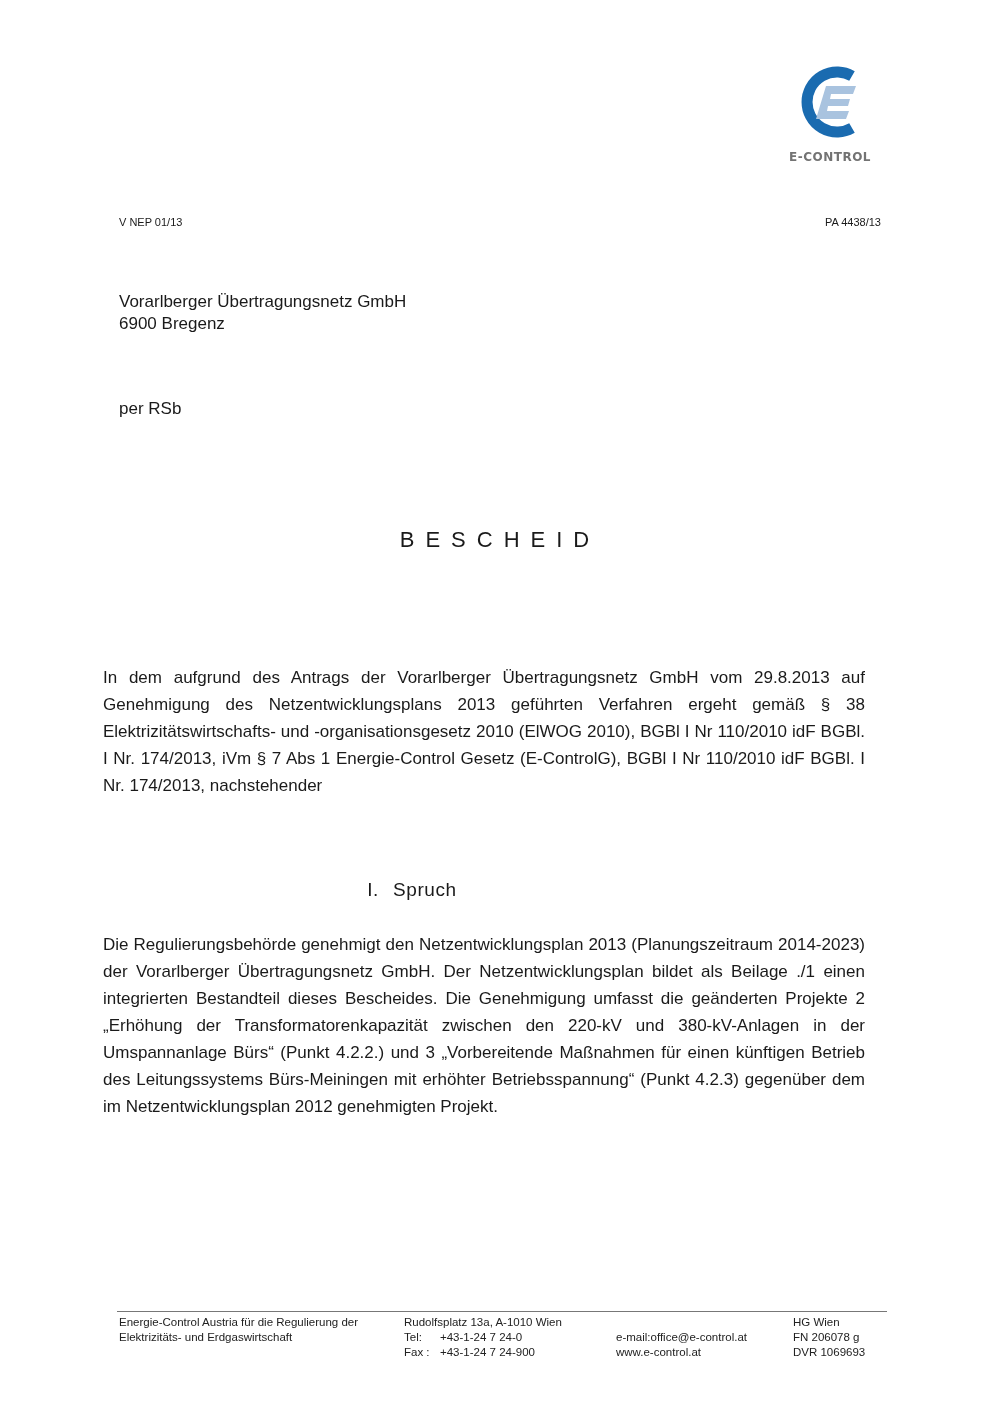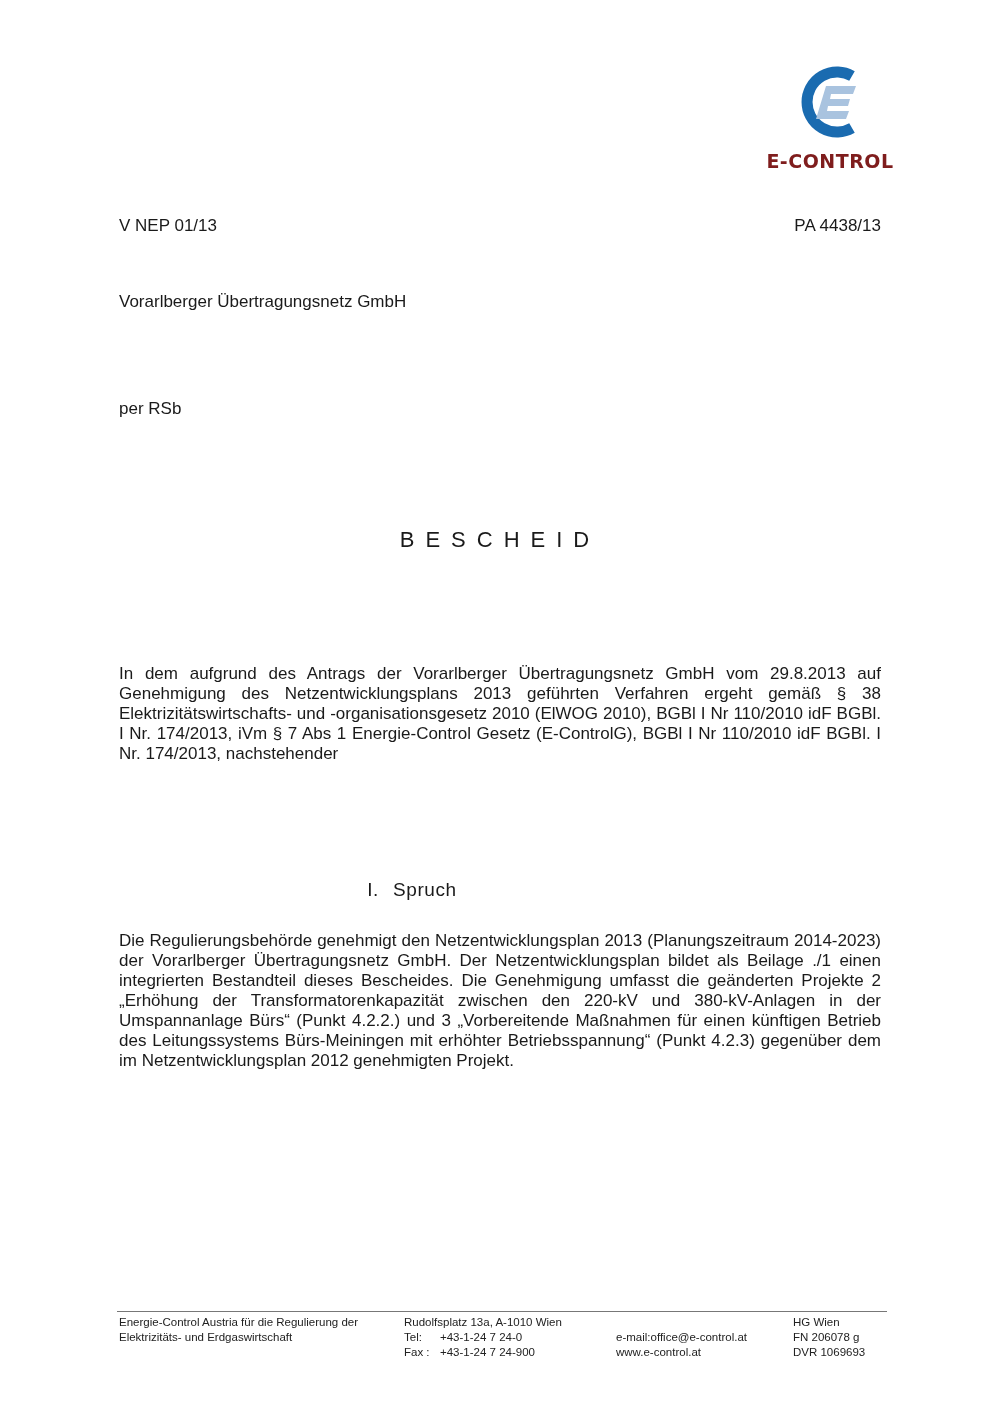--- a/index.html
+++ b/index.html
@@ -1,27 +1,27 @@
 <!DOCTYPE html>
 <html><head>
 <meta charset="utf-8">
 <style>
   html, body { margin: 0; padding: 0; background: #ffffff; }
   body { width: 1000px; height: 1415px; position: relative; overflow: hidden;
          font-family: "Liberation Sans", sans-serif; color: #1a1a1a; }
   .abs { position: absolute; }
   .logo { left: 760px; top: 66px; width: 140px; height: 104px; }
   .logo-text { position: absolute; left: 0; top: 84px; width: 140px; text-align: center;
-               font-family: "DejaVu Sans", sans-serif; font-weight: bold; font-size: 19px;
-               letter-spacing: 0.5px; color: #7f1d1d; }
-  .refs { left: 119px; top: 216px; width: 762px; font-size: 17px; display: flex; justify-content: space-between; }
+               font-family: "DejaVu Sans", sans-serif; font-weight: bold; font-size: 12px;
+               letter-spacing: 0.5px; color: #737373; }
+  .refs { left: 119px; top: 216px; width: 762px; font-size: 11px; display: flex; justify-content: space-between; }
   .address { left: 119px; top: 291px; font-size: 17px; line-height: 21.5px; }
   .delivery { left: 119px; top: 399px; font-size: 17px; }
   .title { left: 0; top: 527px; width: 1000px; text-align: center; font-size: 22px; letter-spacing: 11px; }
-  .para { left: 119px; width: 762px; font-size: 17px; line-height: 20px; text-align: justify; }
+  .para { left: 103px; width: 762px; font-size: 17px; line-height: 27px; text-align: justify; }
   .p1 { top: 664px; }
   .heading { left: 0; top: 879px; width: 824px; text-align: center; font-size: 19px; letter-spacing: 0.6px; }
   .heading .num { margin-right: 14px; }
   .p2 { top: 931px; }
   .footer-line { left: 117px; top: 1311px; width: 770px; height: 1px; background: #777; }
   .footer { top: 1315px; font-size: 11.5px; line-height: 15px; color: #222; }
   .f1 { left: 119px; }
   .f2 { left: 404px; }
   .f2 .lbl { display: inline-block; width: 36px; }
   .f3 { left: 616px; top: 1330px; }
@@ -38,20 +38,21 @@
   <div class="logo-text">E-CONTROL</div>
 </div>
 
 <div class="abs refs">
   <span>V NEP 01/13</span>
   <span>PA 4438/13</span>
 </div>
 
 <div class="abs address">
   <div>Vorarlberger Übertragungsnetz GmbH</div>
+  <div>6900 Bregenz</div>
 </div>
 
 <div class="abs delivery">per RSb</div>
 
 <div class="abs title">BESCHEID</div>
 
 <div class="abs para p1">In dem aufgrund des Antrags der Vorarlberger Übertragungsnetz GmbH vom 29.8.2013 auf Genehmigung des Netzentwicklungsplans 2013 geführten Verfahren ergeht gemäß § 38 Elektrizitätswirtschafts- und -organisationsgesetz 2010 (ElWOG 2010), BGBl I Nr 110/2010 idF BGBl. I Nr. 174/2013, iVm § 7 Abs 1 Energie-Control Gesetz (E-ControlG), BGBl I Nr 110/2010 idF BGBl. I Nr. 174/2013, nachstehender</div>
 
 <div class="abs heading">
   <span class="num">I.</span><span>Spruch</span>

